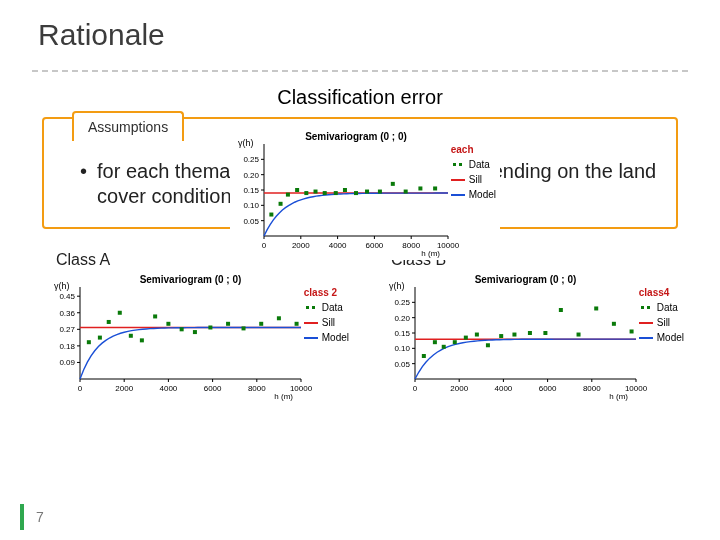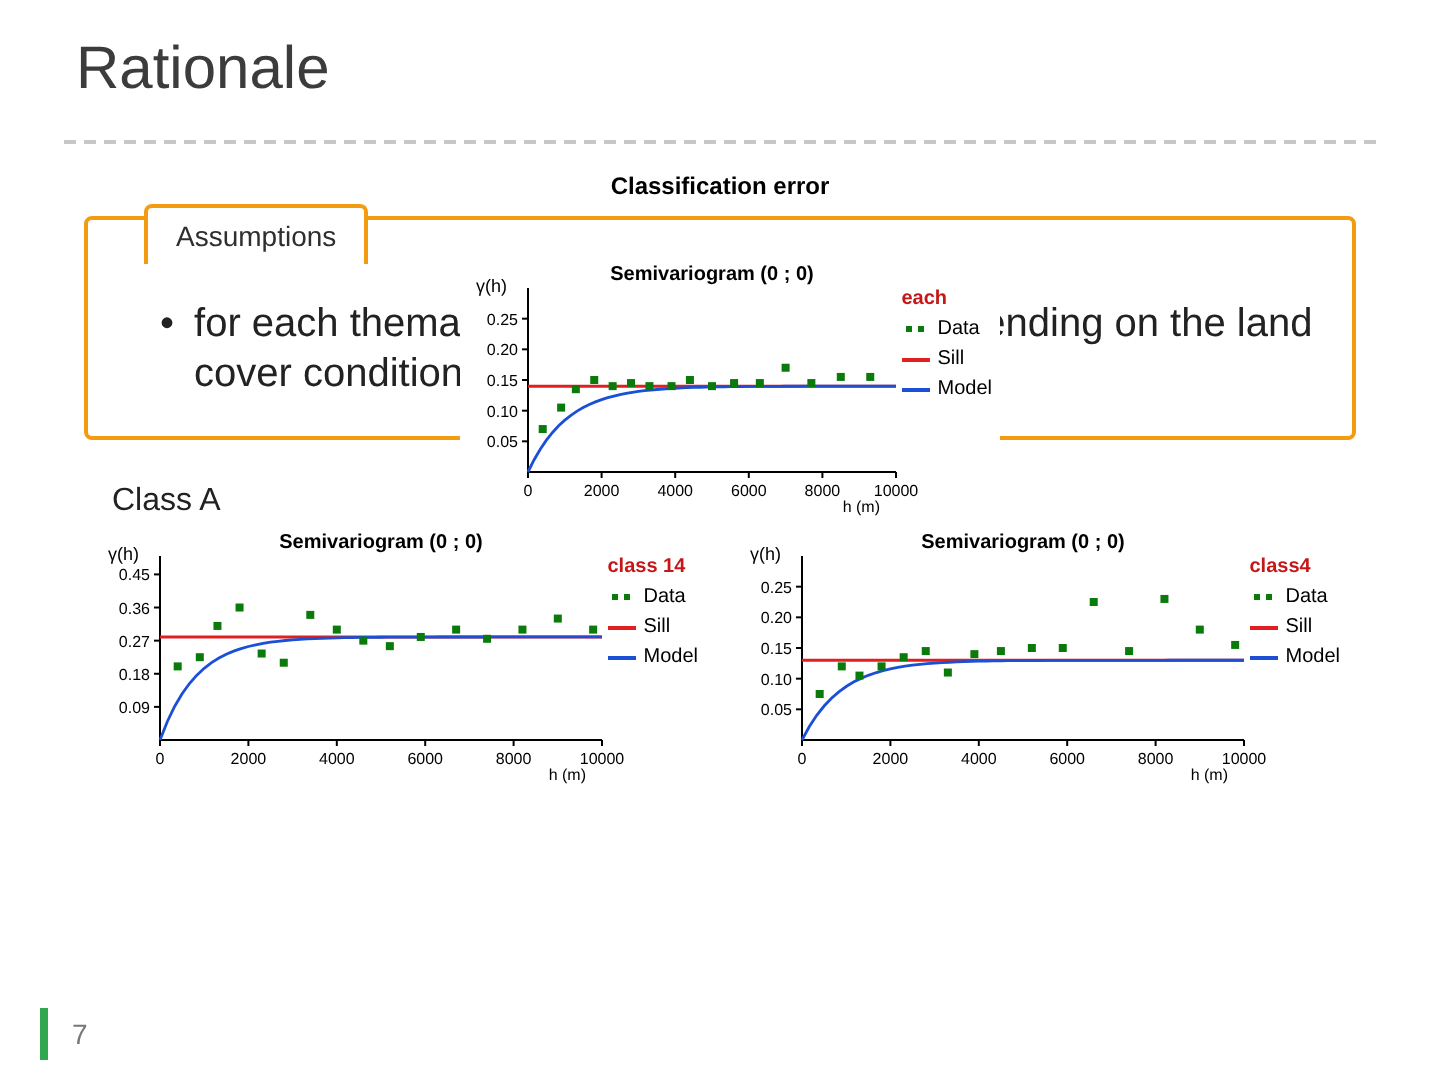--- a/index.html
+++ b/index.html
@@ -1,25 +1,25 @@
 <!DOCTYPE html>
 <html><head>
 <meta charset="utf-8">
 <style>
   * { box-sizing: border-box; margin: 0; padding: 0; }
   html, body { width: 720px; height: 540px; font-family: Arial, Helvetica, sans-serif; background: #fff; overflow: hidden; }
   .slide { position: relative; width: 720px; height: 540px; padding: 18px 32px 0 32px; }
   .title { font-size: 30px; color: #3c3c3c; padding-left: 6px; margin-bottom: 18px; }
   .dashed-rule { border: none; border-top: 2px dashed #c7c7c7; margin: 4px 0 14px 0; }
-  .subheader { text-align: center; font-size: 12px; font-weight: bold; color: #000; margin-bottom: 8px; }
+  .subheader { text-align: center; font-size: 20px; font-weight: normal; color: #000; margin-bottom: 8px; }
   .assumption-box { position: relative; border: 2px solid #f39c12; border-radius: 4px; padding: 40px 18px 18px 36px; margin: 0 10px 18px 10px; }
   .assumption-tab { position: absolute; top: -2px; left: 28px; background: #fff; padding: 6px 14px; border: 2px solid #f39c12; border-bottom: none; border-radius: 4px 4px 0 0; font-size: 14px; color: #2f2f2f; transform: translateY(-6px); }
   .bullet-row { display: flex; align-items: flex-start; font-size: 20px; color: #222; line-height: 1.25; }
   .bullet-dot { margin-right: 10px; }
-  .charts-row { display: flex; justify-content: space-between; gap: 14px; padding: 0 14px; }
+  .charts-row { display: flex; justify-content: space-between; gap: 28px; padding: 0 14px; }
   .chart-block { flex: 1; }
   .chart-label { font-size: 16px; color: #222; margin: 4px 0 4px 10px; }
   .top-chart-holder { position: absolute; left: 230px; top: 130px; width: 270px; z-index: 5; background: #fff; }
   .chart { position: relative; background: #fff; border: 0; width: 100%; height: 130px; }
   .chart svg { display: block; }
   .legend { position: absolute; right: 4px; top: 12px; font-size: 10px; line-height: 1.5; }
   .legend-row { display: flex; align-items: center; gap: 4px; }
   .swatch { width: 14px; height: 2px; background: #000; }
   .swatch.red { background: #e02020; }
   .swatch.blue { background: #1a4fd6; }
@@ -164,21 +164,21 @@
             <rect x="146.92000000000002" y="57.08" width="4" height="4" fill="#0a7a0a"></rect>
             <rect x="162.39" y="52.48" width="4" height="4" fill="#0a7a0a"></rect>
             <rect x="180.07000000000002" y="48.800000000000004" width="4" height="4" fill="#0a7a0a"></rect>
             <rect x="195.54" y="53.4" width="4" height="4" fill="#0a7a0a"></rect>
             <rect x="213.22" y="48.800000000000004" width="4" height="4" fill="#0a7a0a"></rect>
             <rect x="230.9" y="43.279999999999994" width="4" height="4" fill="#0a7a0a"></rect>
             <rect x="248.57999999999998" y="48.800000000000004" width="4" height="4" fill="#0a7a0a"></rect>
           </svg>
           <div class="legend">
             <div class="legend-row">
-              <span class="name">class 14</span>
+              <span class="name">class 2</span>
             </div>
             <div class="legend-row">
               <span class="dots-swatch"></span>
               <span class="plain">Data</span>
             </div>
             <div class="legend-row">
               <span class="swatch red"></span>
               <span class="plain">Sill</span>
             </div>
             <div class="legend-row">

